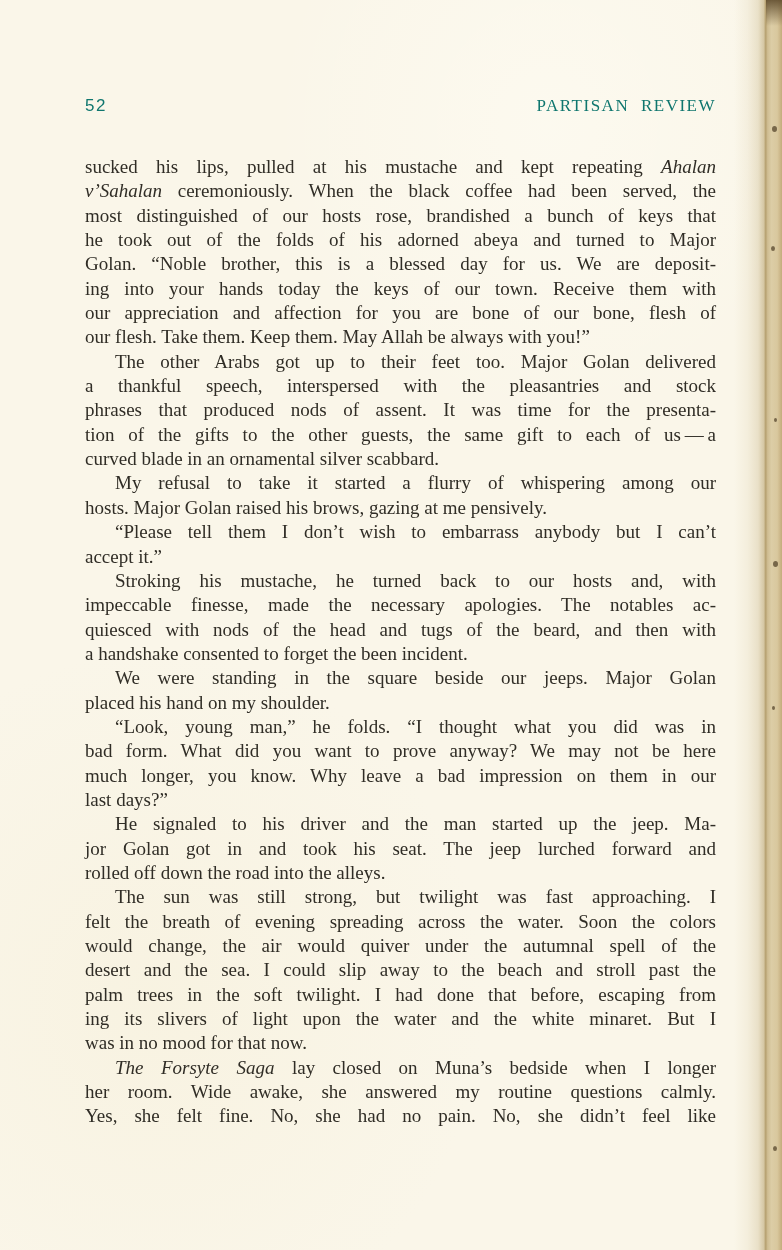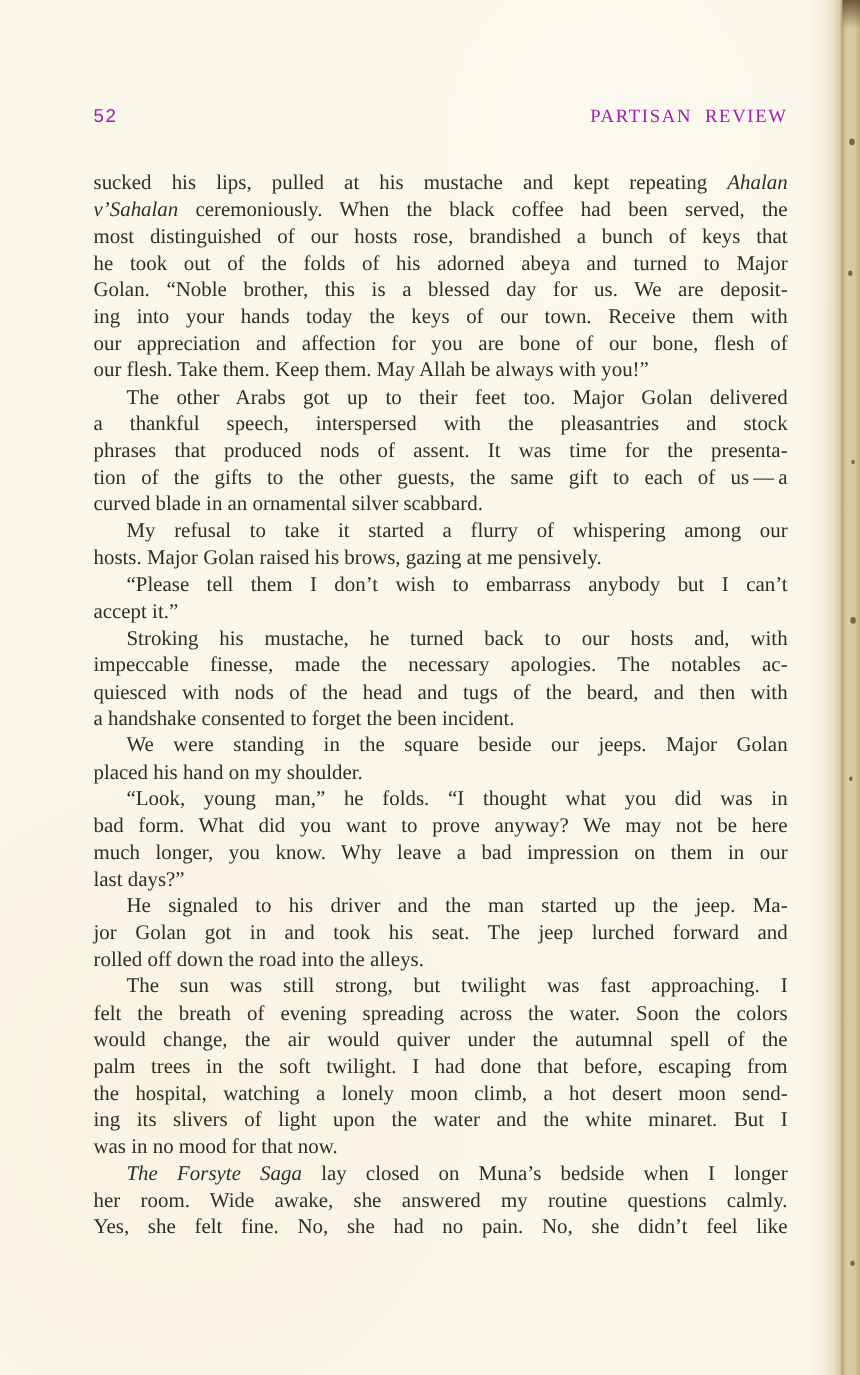--- a/index.html
+++ b/index.html
@@ -26,21 +26,21 @@
     position: absolute;
     top: 96px;
     left: 85px;
     width: 631px;
     display: flex;
     justify-content: space-between;
     align-items: baseline;
     font-family: "Liberation Sans", "DejaVu Sans", sans-serif;
     font-size: 17px;
     letter-spacing: 1.5px;
-    color: #a21caf;
+    color: #0f766e;
     z-index: 2;
     text-align: center;
   }
   .journal-title { word-spacing: 6px; font-family: Liberation Serif, serif; }
   .body-text {
     position: absolute;
     top: 155px;
     left: 85px;
     width: 631px;
     font-size: 19px;
@@ -129,22 +129,22 @@
       <div class="line indent"><span>“Look, young man,” he folds. “I thought what you did was in</span></div>
       <div class="line"><span>bad form. What did you want to prove anyway? We may not be here</span></div>
       <div class="line"><span>much longer, you know. Why leave a bad impression on them in our</span></div>
       <div class="line para-end"><span>last days?”</span></div>
       <div class="line indent"><span>He signaled to his driver and the man started up the jeep. Ma-</span></div>
       <div class="line"><span>jor Golan got in and took his seat. The jeep lurched forward and</span></div>
       <div class="line para-end"><span>rolled off down the road into the alleys.</span></div>
       <div class="line indent"><span>The sun was still strong, but twilight was fast approaching. I</span></div>
       <div class="line"><span>felt the breath of evening spreading across the water. Soon the colors</span></div>
       <div class="line"><span>would change, the air would quiver under the autumnal spell of the</span></div>
+      <div class="line"><span>desert and the sea. I could slip away to the beach and stroll past the</span></div>
       <div class="line"><span>palm trees in the soft twilight. I had done that before, escaping from</span></div>
-      <div class="line"><span>the hospital, watching a lonely moon climb, a hot desert moon send-</span></div>
       <div class="line"><span>ing its slivers of light upon the water and the white minaret. But I</span></div>
       <div class="line para-end"><span>was in no mood for that now.</span></div>
       <div class="line indent"><i>The Forsyte Saga</i><span> lay closed on Muna’s bedside when I longer</span></div>
       <div class="line"><span>her room. Wide awake, she answered my routine questions calmly.</span></div>
       <div class="line"><span>Yes, she felt fine. No, she had no pain. No, she didn’t feel like</span></div>
     </div>
 
   <div class="page-edge"></div>
   <div class="page-edge-top-shadow"></div>
 

